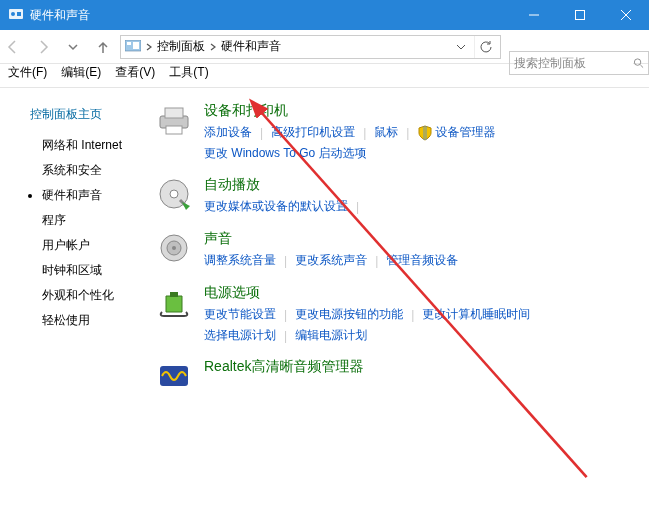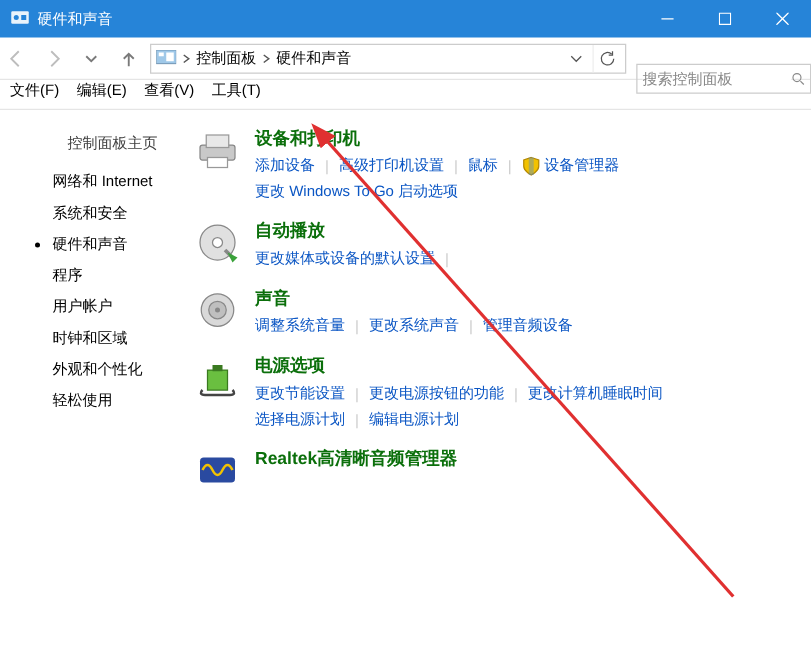--- a/index.html
+++ b/index.html
@@ -28,29 +28,29 @@
 .search { width: 140px; height: 24px; border: 1px solid #ccc; display: flex; align-items: center; padding: 0 4px; color: #888; margin-left: 4px; margin-top: 32px; }
 .search input { border: none; outline: none; width: 100%; font-size: 12px; color: #333; }
 .search input::placeholder { color: #888; }
 
 
 .menubar { height: 24px; display: flex; align-items: flex-start; gap: 14px; padding: 0 8px; border-bottom: 1px solid #e5e5e5; font-size: 12px; }
 
 
 .body { display: flex; height: calc(527px - 30px - 34px - 24px); }
 .sidebar { width: 150px; padding: 18px 0 0 12px; }
-.sidebar-heading { color: #404040; font-size: 12px; margin-bottom: 10px; padding-left: 18px; text-align: center; }
+.sidebar-heading { color: #0369a1; font-size: 12px; margin-bottom: 10px; padding-left: 18px; }
 .side-item { font-size: 12px; padding: 4px 0 4px 30px; color: #000; position: relative; }
 .side-item.active::before { content:""; position:absolute; left:16px; top:50%; width:4px; height:4px; background:#000; border-radius:50%; transform: translateY(-50%); }
 
 .main { flex:1; padding: 14px 8px 0 4px; position: relative; }
 .cat { display:flex; margin-bottom: 14px; }
 .cat-icon { width: 40px; height: 40px; flex-shrink: 0; display:flex; align-items:flex-start; justify-content:center; margin-right: 10px; }
 .cat-body { flex:1; }
-.cat-title { color: #0b6f0b; font-size: 14px; margin-bottom: 4px; font-weight: bold; }
+.cat-title { color: #0b6f0b; font-size: 14px; margin-bottom: 4px; }
 .links { display:flex; flex-wrap:wrap; align-items:center; gap: 0; }
 .links a { color: #0b56c4; text-decoration:none; font-size:12px; }
 .links .sep { color: #ccc; margin: 0 8px; }
 .shield { width:16px; height:16px; margin-right:2px; }
 .line2 { margin-top: 4px; }
 
 .arrow-overlay { position:absolute; pointer-events:none; left:0; top:0; width:100%; height:100%; }
 </style>
 </head>
 <body>

